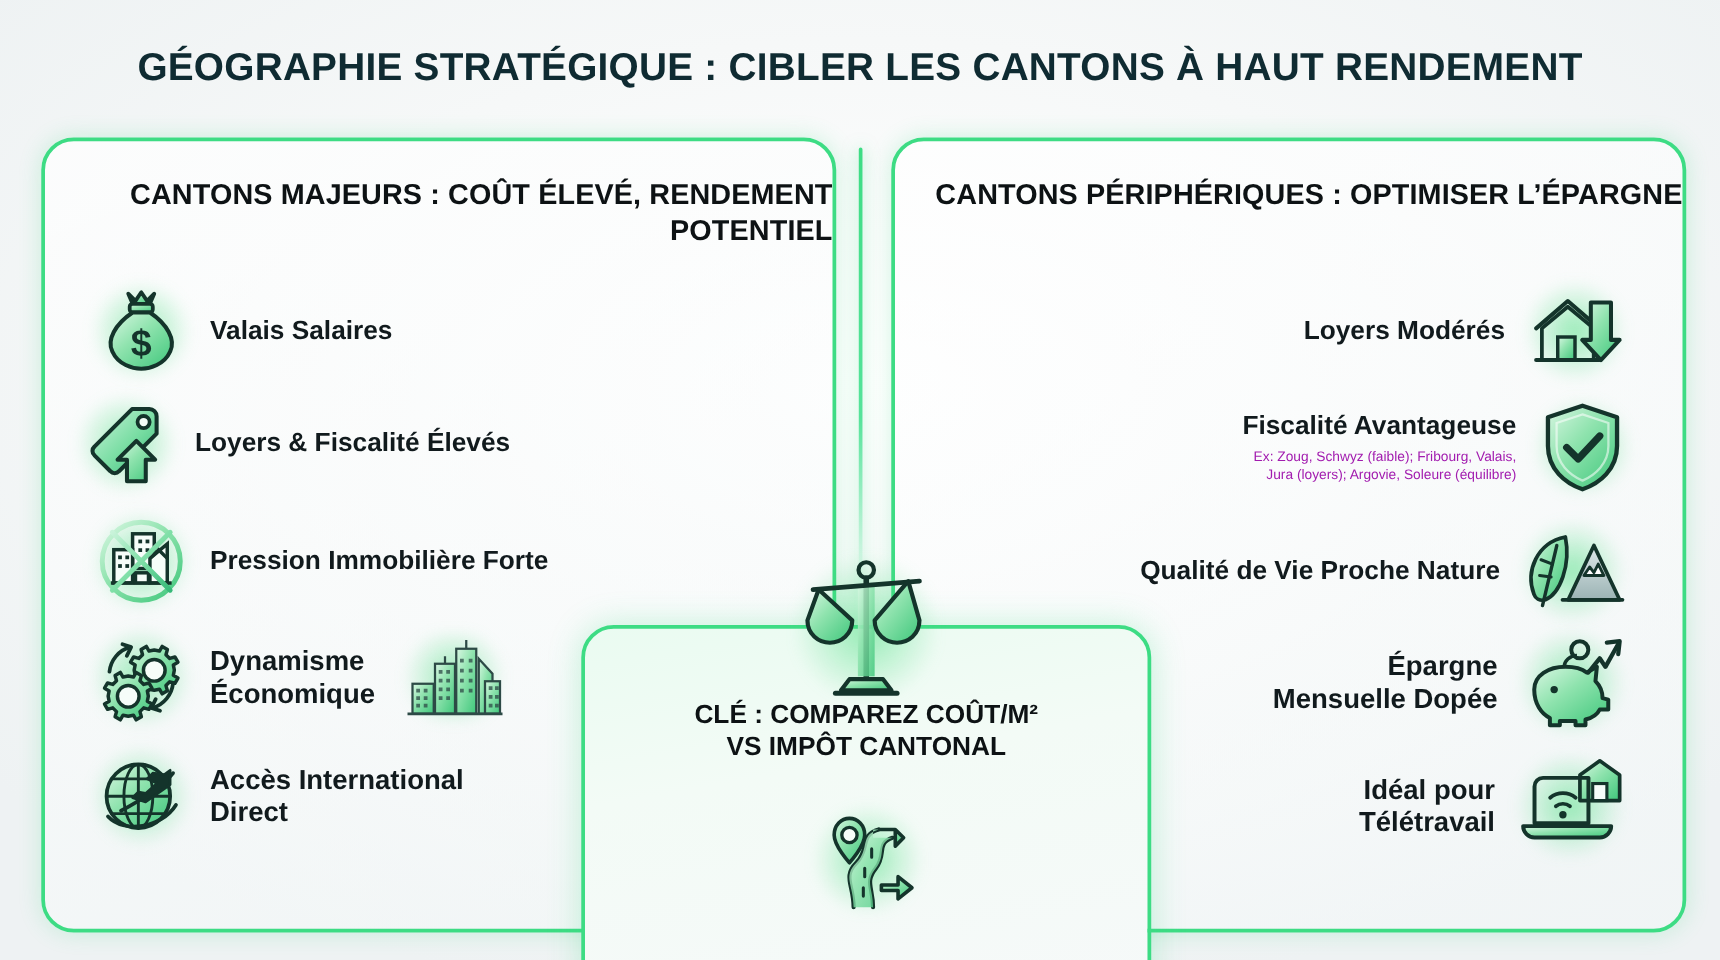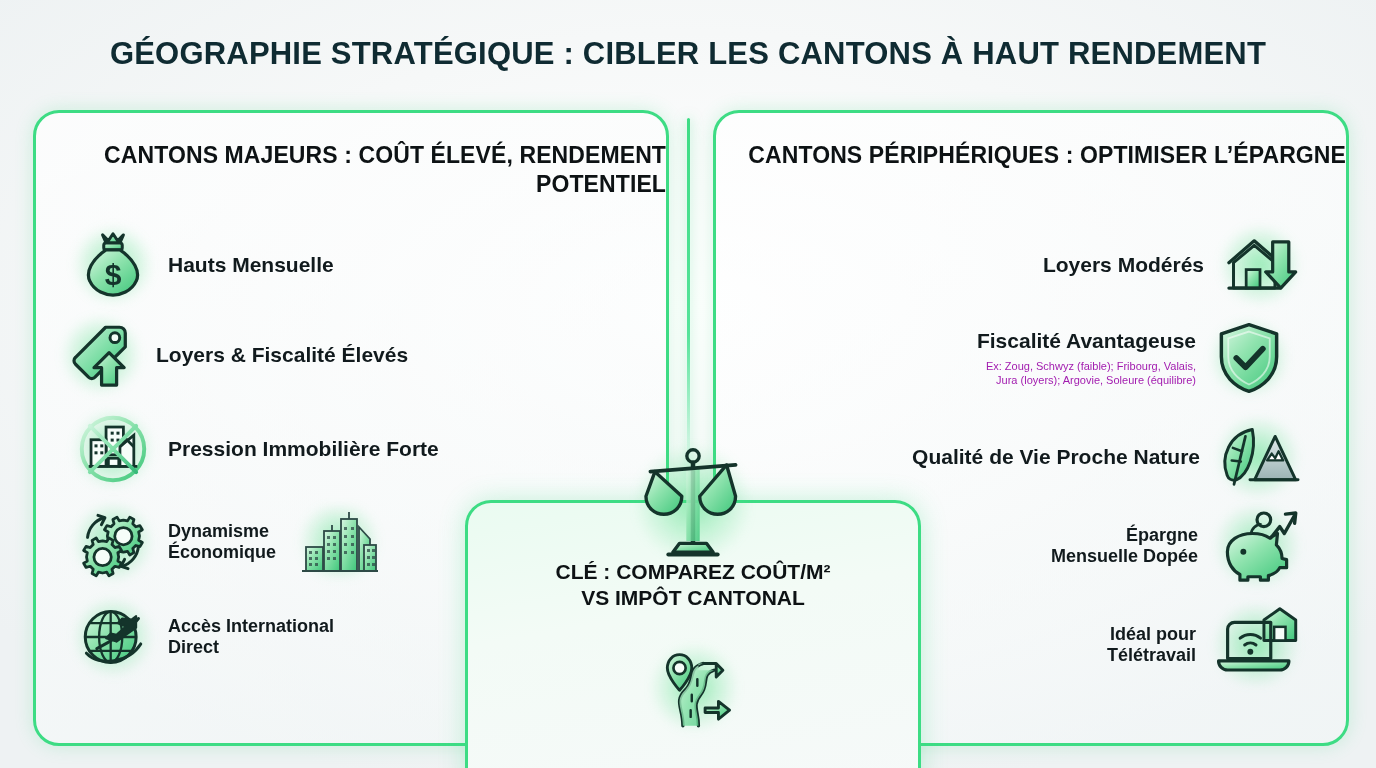--- a/index.html
+++ b/index.html
@@ -74,21 +74,21 @@
   .row.right-align { justify-content: flex-end; }
 
   .row-text { display: flex; flex-direction: column; }
   .row-label {
     font-size: 21px;
     font-weight: 700;
     color: #111a1d;
     line-height: 1.18;
     white-space: pre-line;
   }
-  .row-label.big { font-size: 18px; }
+  .row-label.big { font-size: 22px; }
   .row-sub {
     margin-top: 5px;
     font-size: 11px;
     font-weight: 400;
     color: #a21caf;
     line-height: 1.3;
     white-space: pre-line;
   }
   .ta-r { text-align: right; }
   .ta-l { text-align: left; }
@@ -190,21 +190,21 @@
   <div class="row" style="left:76px; top:228px;">
     <span class="icon">
       <svg width="74" height="74" viewBox="0 0 64 64">
         <path d="M23 6 L26 13 L38 13 L41 6 L36 11 L32 5 L28 11 Z" fill="url(#gGreen)" stroke="#14342b" stroke-width="2.6" stroke-linejoin="round"></path>
         <rect x="24" y="13" width="16" height="6" rx="2" fill="url(#gGreen)" stroke="#14342b" stroke-width="2.6"></rect>
         <path d="M26 19 C14 27 8 38 12 46 C16 55 26 58 32 58 C38 58 48 55 52 46 C56 38 50 27 38 19 Z" fill="url(#gGreen)" stroke="#14342b" stroke-width="2.8" stroke-linejoin="round"></path>
         <text x="32" y="49" text-anchor="middle" font-family="Liberation Sans, sans-serif" font-size="26" font-weight="700" fill="#14342b">$</text>
       </svg>
     </span>
     <span class="row-text">
-      <span class="row-label ta-l">Hauts Mensuelle</span>
+      <span class="row-label ta-l">Valais Salaires</span>
     </span>
   </div>
 
   <div class="row" style="left:64px; top:318px;">
     <span class="icon">
       <svg width="74" height="74" viewBox="0 0 64 64">
         <path d="M36 8 H48 A5 5 0 0 1 53 13 V25 L27 51 A4 4 0 0 1 21 51 L10 40 A4 4 0 0 1 10 34 Z" fill="url(#gGreen2)" stroke="#14342b" stroke-width="2.8" stroke-linejoin="round"></path>
         <circle cx="44" cy="17" r="4.2" fill="#f4fdf7" stroke="#14342b" stroke-width="2.6"></circle>
         <path d="M39 30 L52 43 H45.5 V58 H32.5 V43 H26 Z" fill="url(#gGreen)" stroke="#14342b" stroke-width="2.8" stroke-linejoin="round"></path>
       </svg>
@@ -346,21 +346,21 @@
       <svg width="76" height="74" viewBox="0 0 66 64">
         <path d="M6 30 L28 11 L50 30" fill="none" stroke="#14342b" stroke-width="2.8" stroke-linejoin="round" stroke-linecap="round"></path>
         <path d="M10 30 L28 15 L46 30 L46 52 L10 52 Z" fill="none" stroke="#14342b" stroke-width="2.6" stroke-linejoin="round"></path>
         <rect x="21" y="36" width="12" height="16" fill="url(#gGreen)" stroke="#14342b" stroke-width="2.4"></rect>
         <path d="M6 52 H50" stroke="#14342b" stroke-width="2.8" stroke-linecap="round"></path>
         <path d="M44 12 H58 V38 H64 L51 52 L38 38 H44 Z" fill="url(#gGreen)" stroke="#14342b" stroke-width="2.8" stroke-linejoin="round"></path>
       </svg>
     </span>
   </div>
 
-  <div class="row right-align" style="right:92px; top:320px;">
+  <div class="row right-align" style="right:75px; top:320px;">
     <span class="row-text">
       <span class="row-label ta-r">Fiscalité Avantageuse</span>
       <span class="row-sub ta-r">Ex: Zoug, Schwyz (faible); Fribourg, Valais,
 Jura (loyers); Argovie, Soleure (équilibre)</span>
     </span>
     <span class="icon">
       <svg width="70" height="76" viewBox="0 0 60 66">
         <path d="M30 4 L54 12 V32 C54 48 42 58 30 62 C18 58 6 48 6 32 V12 Z" fill="url(#gGreen)" stroke="#14342b" stroke-width="3" stroke-linejoin="round"></path>
         <path d="M30 10 L48 16 V32 C48 44 39 52 30 56 C21 52 12 44 12 32 V16 Z" fill="none" stroke="#ffffff" stroke-width="1.6" opacity="0.55"></path>
         <path d="M19 33 L27 41 L42 25" fill="none" stroke="#14342b" stroke-width="5" stroke-linecap="round" stroke-linejoin="round"></path>

